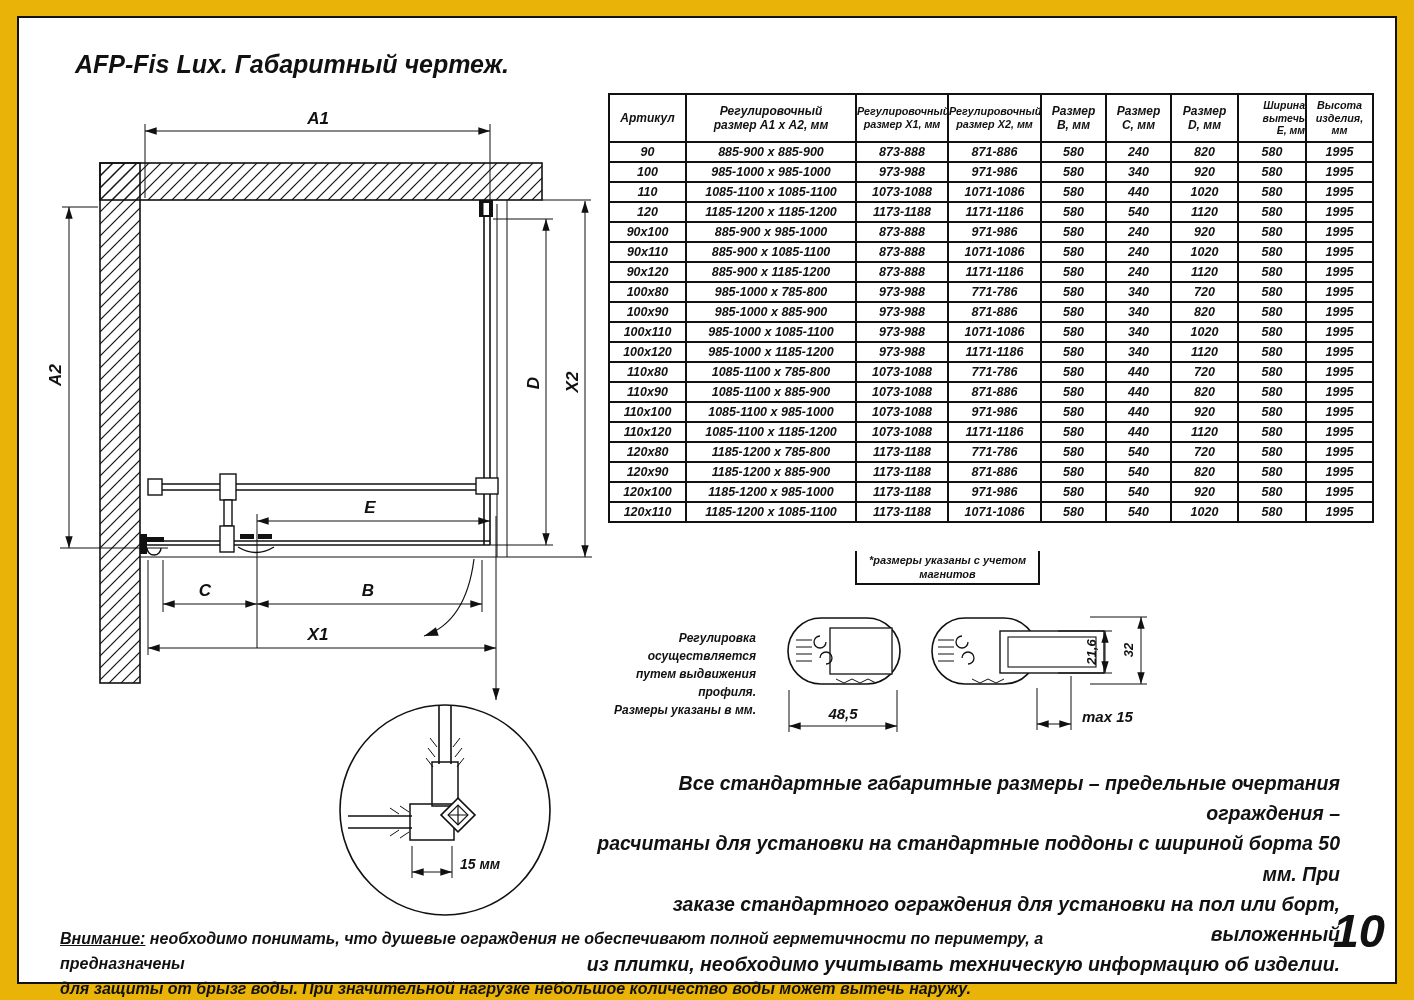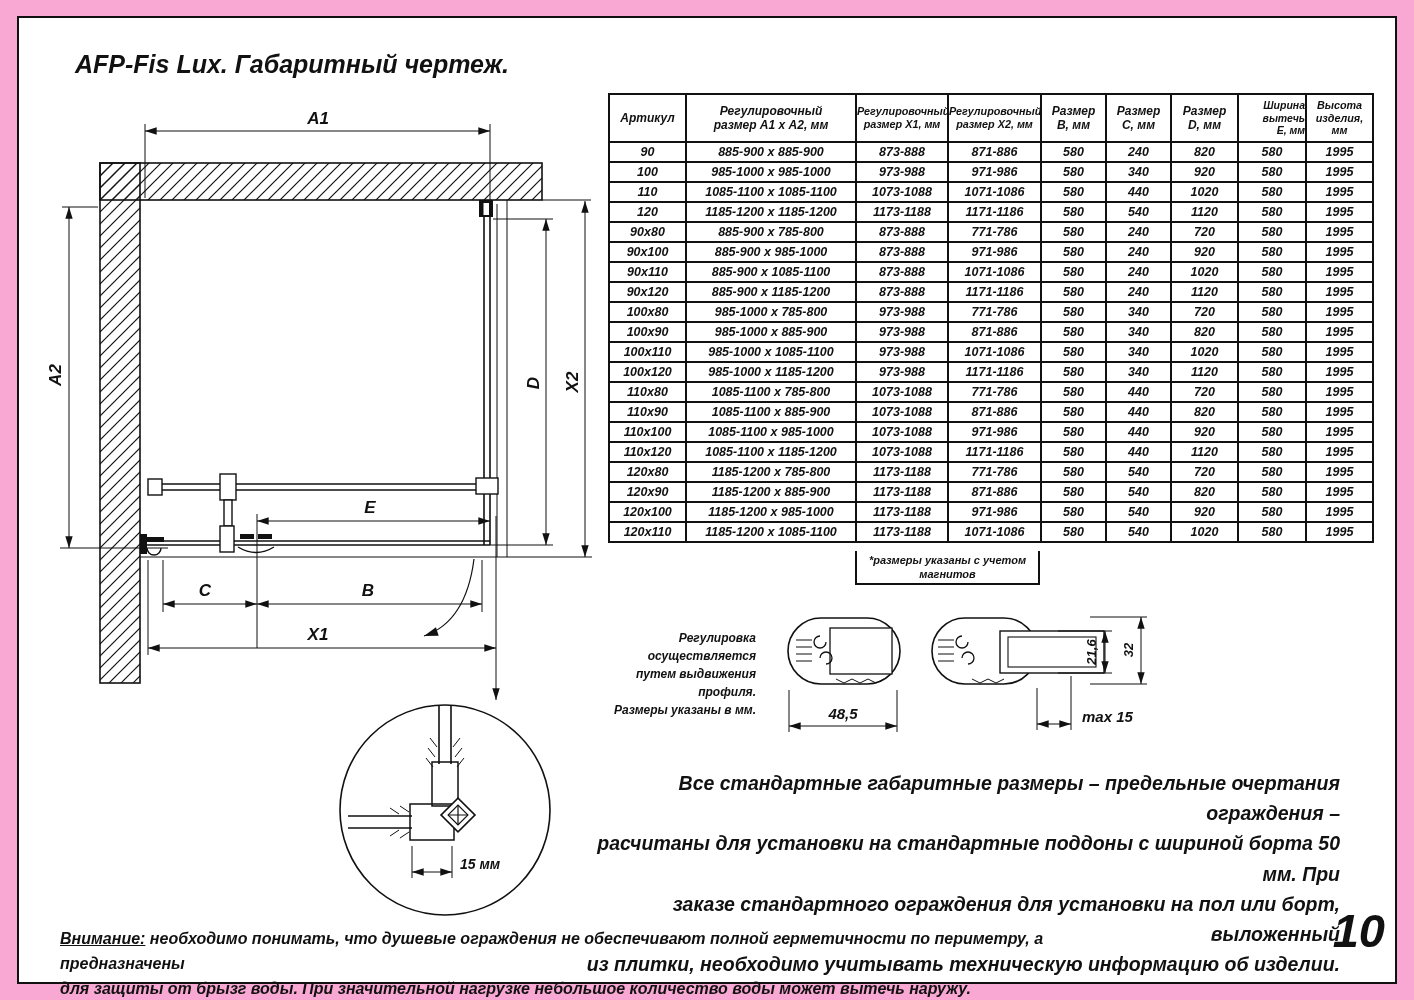--- a/index.html
+++ b/index.html
@@ -1,16 +1,16 @@
 <!DOCTYPE html>
 <html><head>
 <meta charset="utf-8">
 <style>
   html,body{margin:0;padding:0;background:#e8e8e8;}
-  .page{position:relative;width:1414px;height:1000px;background:#f9a8d4;overflow:hidden;
+  .page{position:relative;width:1414px;height:1000px;background:#eab308;overflow:hidden;
         font-family:"Liberation Sans",sans-serif;color:#111;}
   .frame{position:absolute;left:17px;top:16px;width:1376px;height:964px;border:2px solid #111;background:#fff;}
   .title{position:absolute;left:75px;top:50px;font-size:25px;font-style:italic;font-weight:700;}
   svg{position:absolute;overflow:visible;}
   svg text{font-family:"Liberation Sans",sans-serif;font-style:italic;font-weight:700;fill:#111;}
   .dimtxt{font-size:17px;}
   .smalltxt{font-size:14px;}
   .proftxt{font-size:15px;}
   .proftxt-sm{font-size:13px;}
 
@@ -256,31 +256,20 @@
             <td>1185-1200 х 1185-1200</td>
             <td>1173-1188</td>
             <td>1171-1186</td>
             <td>580</td>
             <td>540</td>
             <td>1120</td>
             <td>580</td>
             <td>1995</td>
           </tr>
           <tr>
-            <td>90x80</td>
-            <td>885-900 х 785-800</td>
-            <td>873-888</td>
-            <td>771-786</td>
-            <td>580</td>
-            <td>240</td>
-            <td>720</td>
-            <td>580</td>
-            <td>1995</td>
-          </tr>
-          <tr>
             <td>90x100</td>
             <td>885-900 х 985-1000</td>
             <td>873-888</td>
             <td>971-986</td>
             <td>580</td>
             <td>240</td>
             <td>920</td>
             <td>580</td>
             <td>1995</td>
           </tr>

